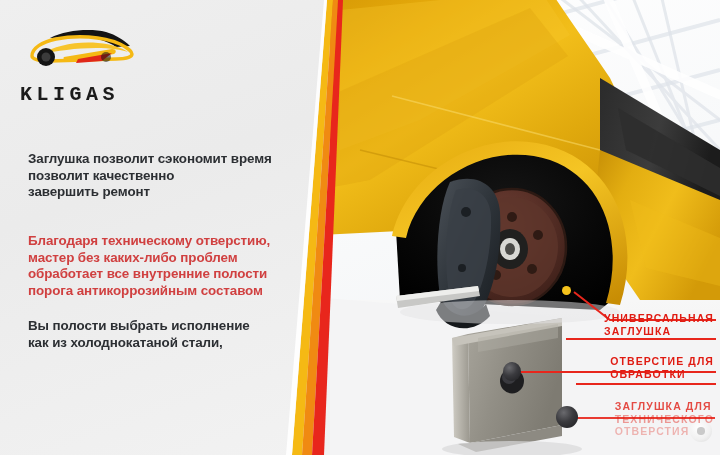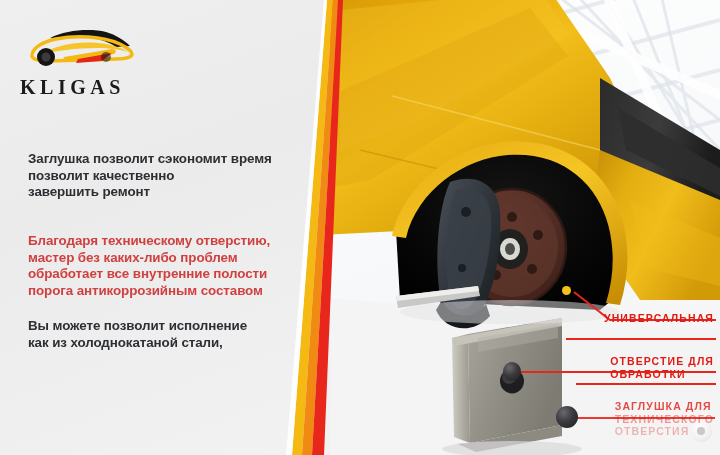--- a/index.html
+++ b/index.html
@@ -21,26 +21,26 @@
     position:absolute; left:0; top:0;
     width:330px; height:455px;
     background:linear-gradient(160deg,#efefef 0%,#ebebeb 40%,#f2f2f2 100%);
     z-index:5;
   }
 
   
   #logo-block { position:absolute; left:20px; top:26px; width:180px; }
   #logo-mark { width:120px; height:46px; display:block; }
   #logo-word {
-    margin-top:4px;
+    margin-top:11px;
     font-size:20px;
     letter-spacing:4.5px;
     font-weight:700;
     color:#1b1b1b;
-    font-family:Liberation Serif, serif;
+    font-family:Liberation Mono, monospace;
   }
 
   
   .para {
     position:absolute; left:28px; width:292px;
     font-size:13.4px;
     line-height:16.6px;
     font-weight:600;
     letter-spacing:-0.1px;
   }
@@ -302,38 +302,39 @@
     </div>
 
     <div class="para" id="para-2">
       <span class="ln">Благодаря техническому отверстию,</span>
       <span class="ln">мастер без каких-либо проблем</span>
       <span class="ln">обработает все внутренние полости</span>
       <span class="ln">порога антикоррозийным составом</span>
     </div>
 
     <div class="para" id="para-3">
-      <span class="ln">Вы можете позволит исполнение</span>
+      <span class="ln">Вы полости выбрать исполнение</span>
       <span class="ln">как из холоднокатаной стали,</span>
     </div>
   </div>
 
   <svg id="stripes" viewBox="0 0 80 455" preserveAspectRatio="none">
     <path d="M47,0 L53,0 L22,455 L12,455 Z" fill="#F5B914"></path>
     <path d="M53,0 L58,0 L32,455 L22,455 Z" fill="#F08A12"></path>
     <path d="M58,0 L63,0 L44,455 L32,455 Z" fill="#E8261C"></path>
     <path d="M44,0 L47,0 L12,455 L6,455 Z" fill="#ffffff" opacity="0.9"></path>
   </svg>
 
   <svg class="lead-diag" style="left:566px; top:286px; width:150px; height:40px;" viewBox="0 0 150 40">
     <path d="M8,6 L44,34 L150,34" stroke="#E8261C" stroke-width="2" fill="none"></path>
   </svg>
   <div class="dot-yellow" style="left:562px; top:286px;"></div>
   <div class="callout" id="callout-1">
     <span class="cl">УНИВЕРСАЛЬНАЯ</span>
+    <span class="cl">ЗАГЛУШКА</span>
   </div>
   <div class="lead-line" style="left:566px; top:338px; width:150px;"></div>
 
   <div class="lead-line" style="left:516px; top:371px; width:200px;"></div>
   <div class="plug-dot" style="left:503px; top:362px; width:18px; height:19px;"></div>
   <div class="callout" id="callout-2">
     <span class="cl">ОТВЕРСТИЕ ДЛЯ</span>
     <span class="cl">ОБРАБОТКИ</span>
   </div>
   <div class="lead-line" style="left:576px; top:383px; width:140px; height:1.5px;"></div>

